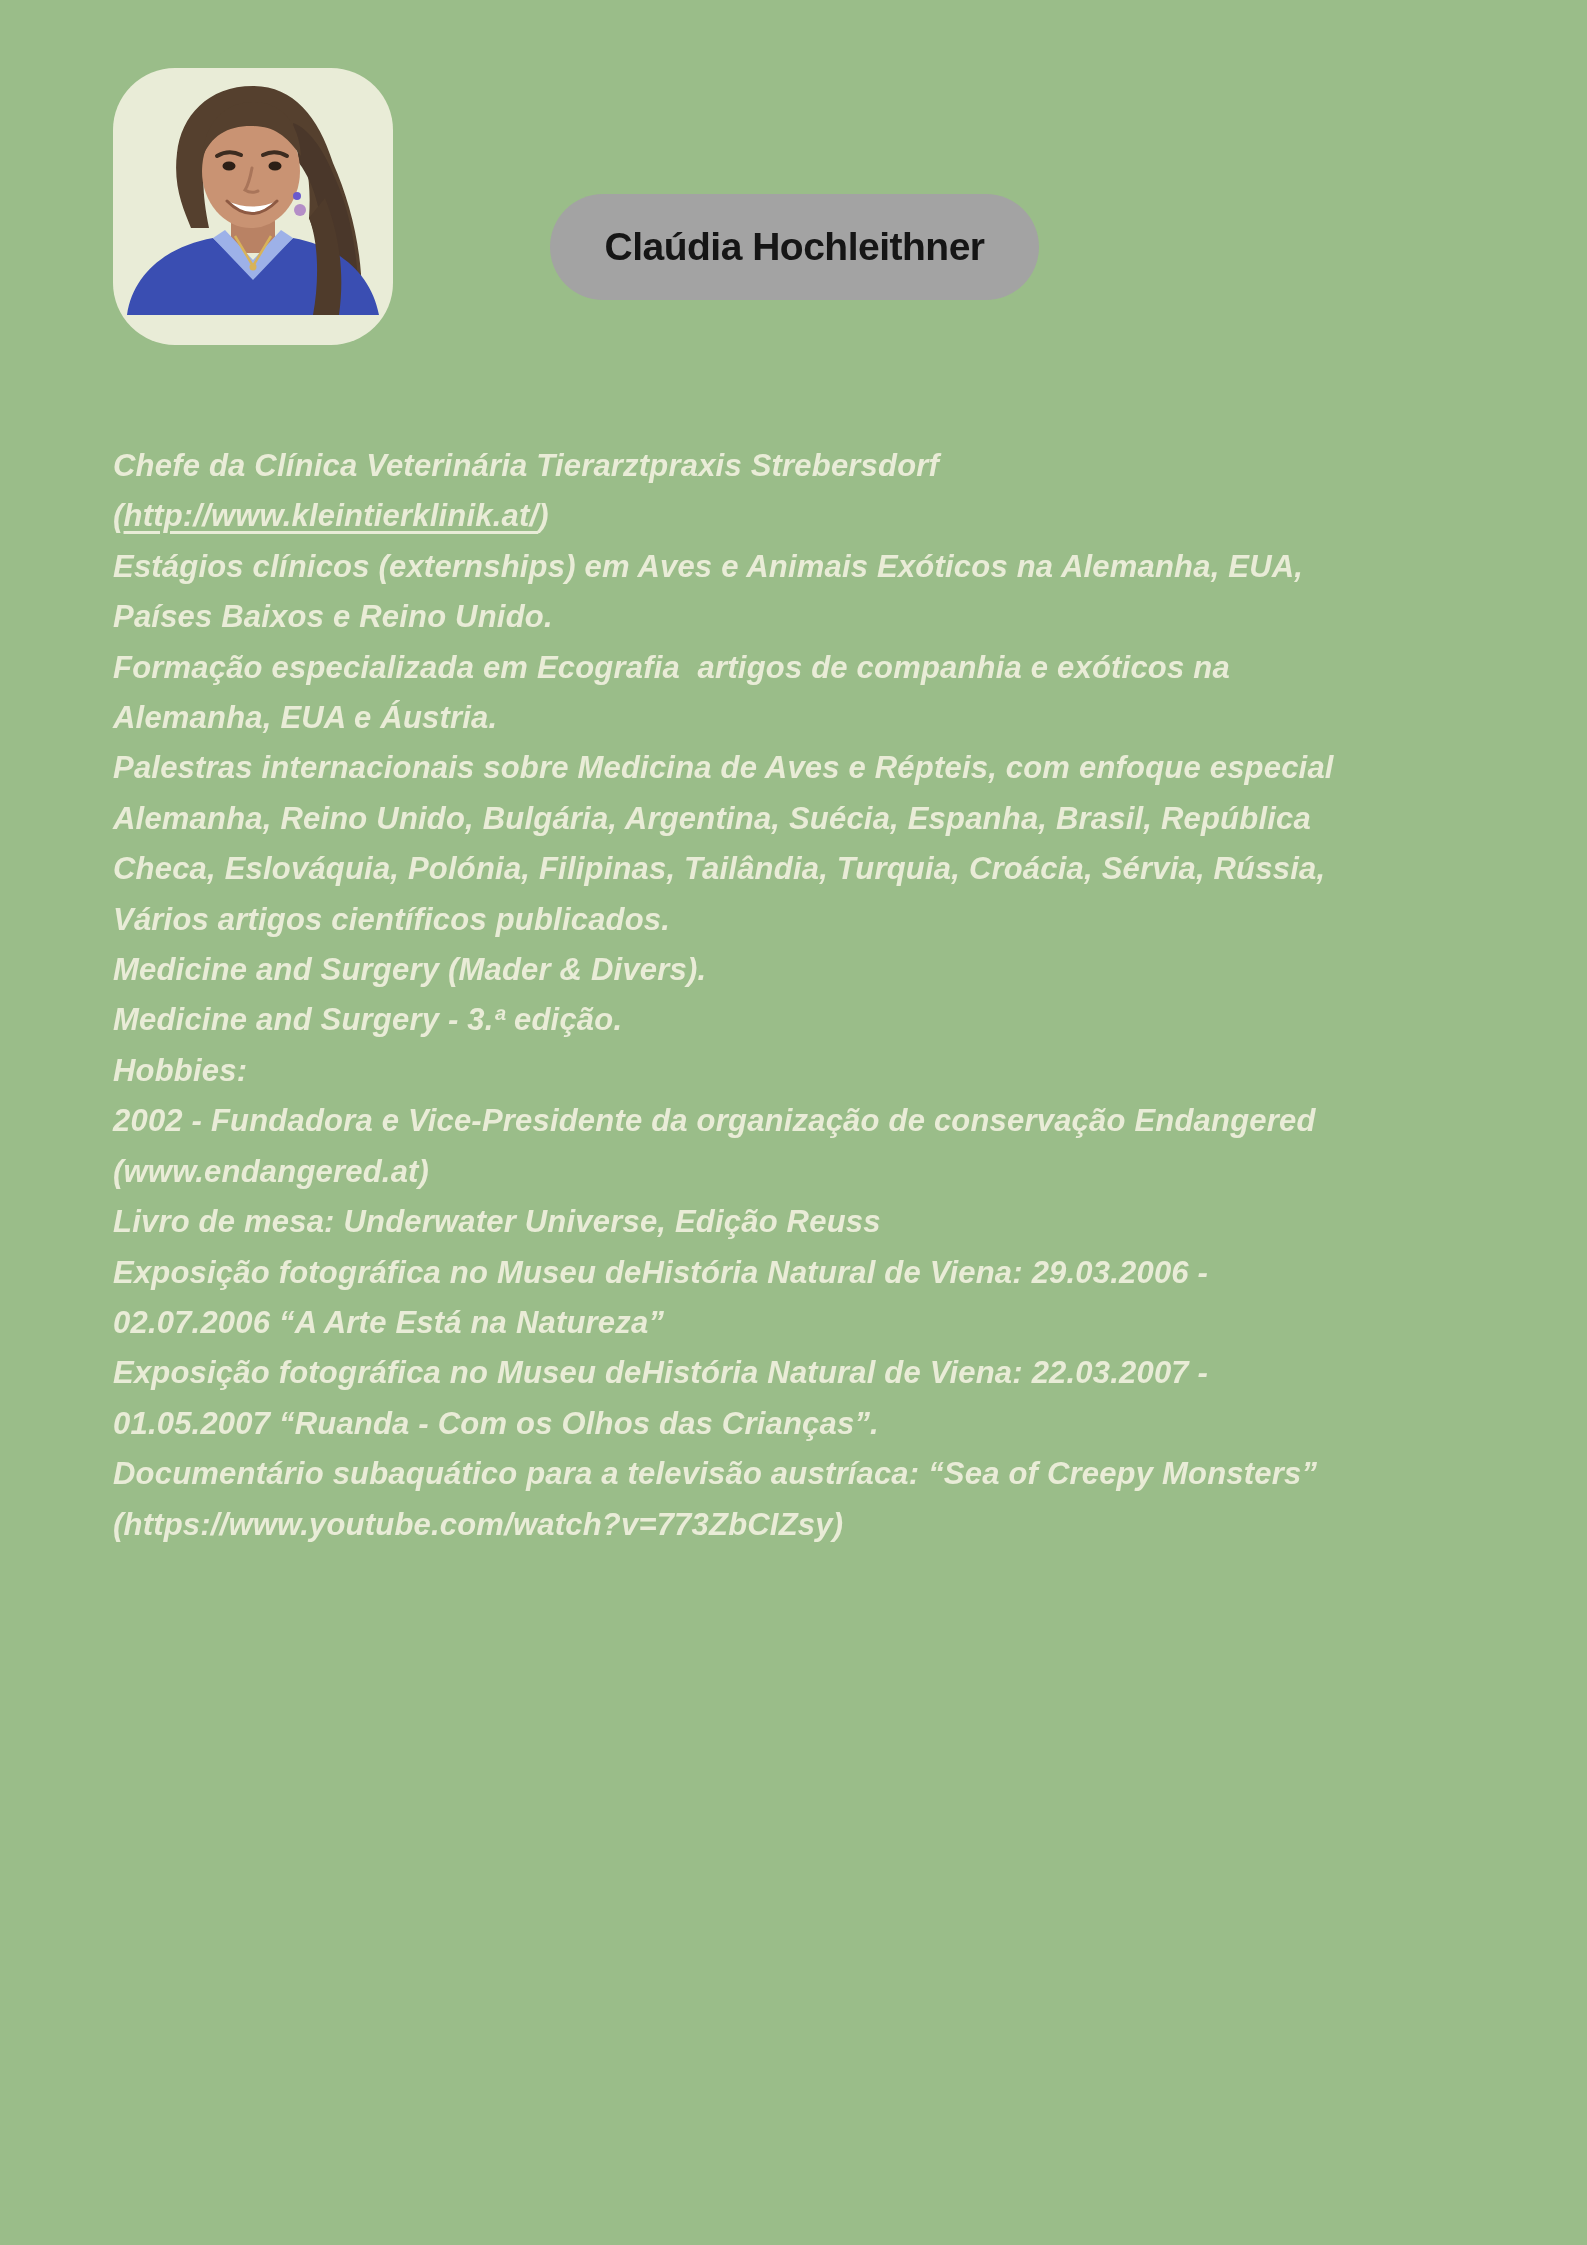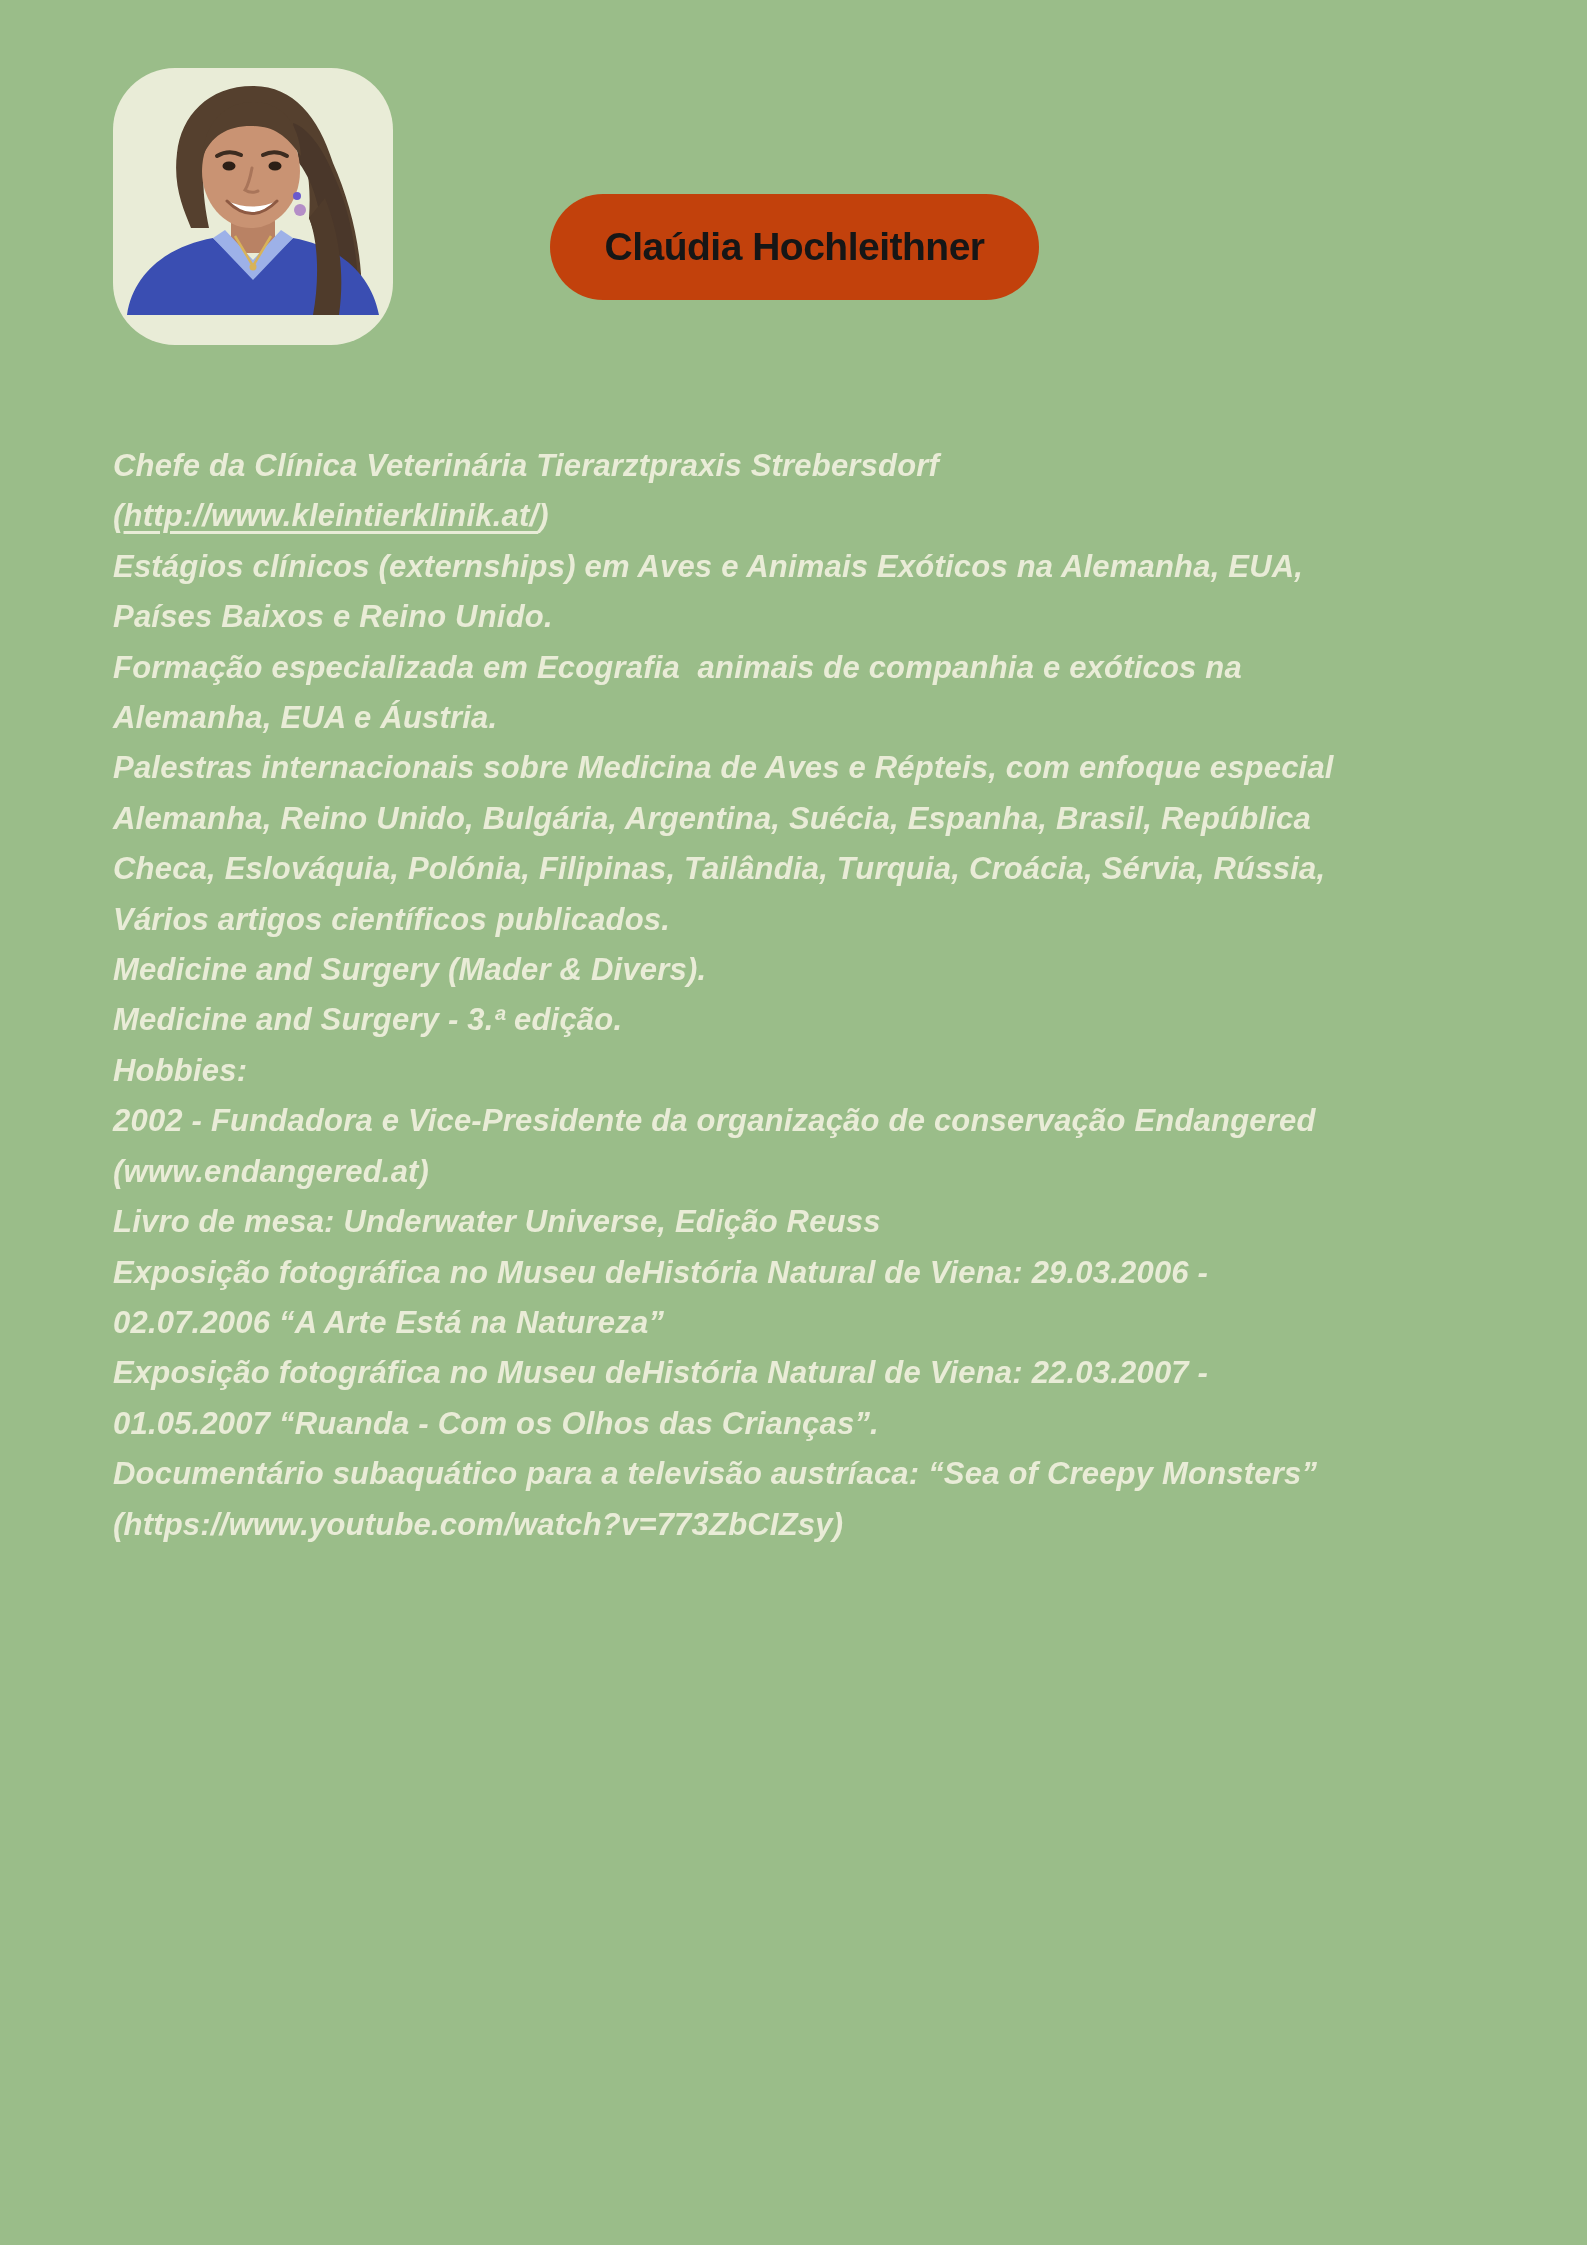--- a/index.html
+++ b/index.html
@@ -28,21 +28,21 @@
   }
   .photo-card svg { display: block; }
 
   
   .name-pill {
     position: absolute;
     left: 550px;
     top: 194px;
     width: 489px;
     height: 106px;
-    background: #c2410c;
+    background: #a3a3a3;
     border-radius: 53px;
     display: flex;
     align-items: center;
     justify-content: center;
   }
   .name-pill .name {
     font-size: 39px;
     font-weight: 700;
     letter-spacing: -0.5px;
     color: #161616;
@@ -124,21 +124,21 @@
 
 <div class="name-pill">
   <span class="name">Claúdia Hochleithner</span>
 </div>
 
 <div class="bio">
     <div class="bio-line">Chefe da Clínica Veterinária Tierarztpraxis Strebersdorf</div>
     <div class="bio-line"><span>(</span><span class="bio-link">http://www.kleintierklinik.at/</span><span>)</span></div>
     <div class="bio-line">Estágios clínicos (externships) em Aves e Animais Exóticos na Alemanha, EUA,</div>
     <div class="bio-line">Países Baixos e Reino Unido.</div>
-    <div class="bio-line">Formação especializada em Ecografia  animais de companhia e exóticos na</div>
+    <div class="bio-line">Formação especializada em Ecografia  artigos de companhia e exóticos na</div>
     <div class="bio-line">Alemanha, EUA e Áustria.</div>
     <div class="bio-line">Palestras internacionais sobre Medicina de Aves e Répteis, com enfoque especial</div>
     <div class="bio-line">Alemanha, Reino Unido, Bulgária, Argentina, Suécia, Espanha, Brasil, República</div>
     <div class="bio-line">Checa, Eslováquia, Polónia, Filipinas, Tailândia, Turquia, Croácia, Sérvia, Rússia,</div>
     <div class="bio-line">Vários artigos científicos publicados.</div>
     <div class="bio-line">Medicine and Surgery (Mader &amp; Divers).</div>
     <div class="bio-line">Medicine and Surgery - 3.ª edição.</div>
     <div class="bio-line">Hobbies:</div>
     <div class="bio-line">2002 - Fundadora e Vice-Presidente da organização de conservação Endangered</div>
     <div class="bio-line">(www.endangered.at)</div>

